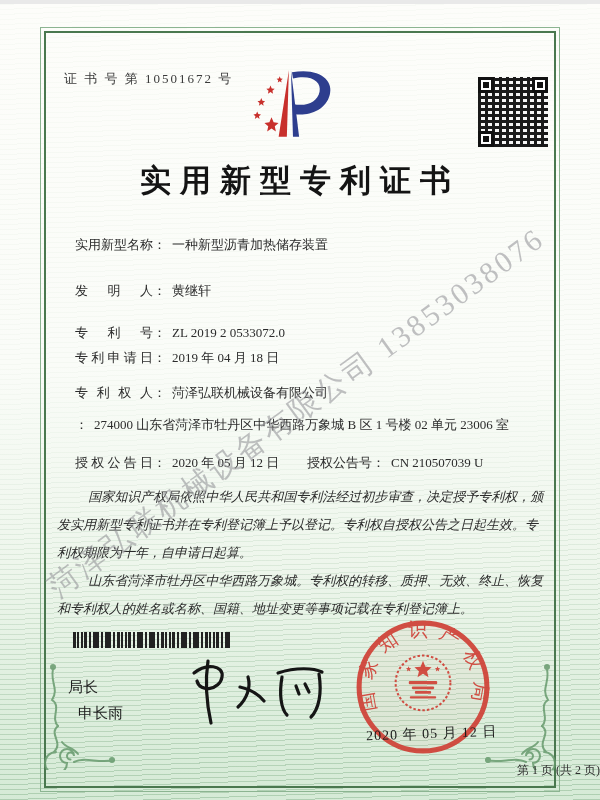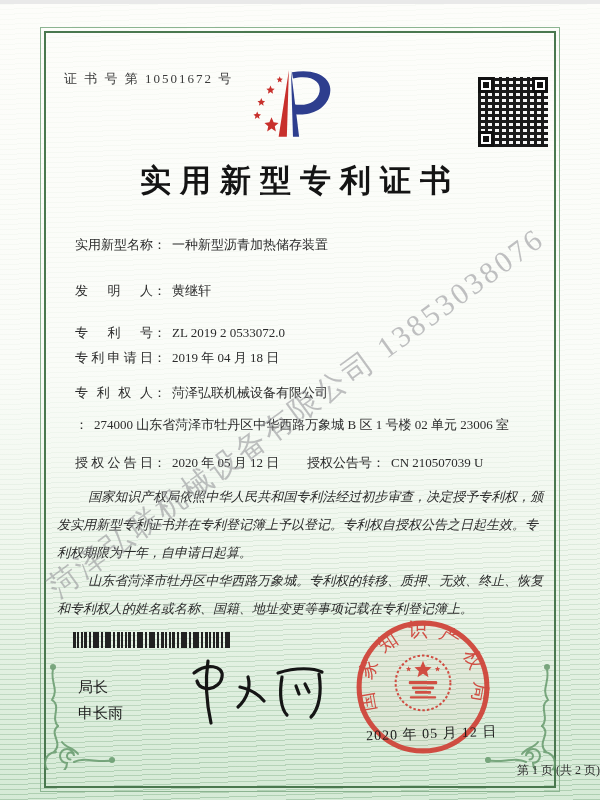--- a/index.html
+++ b/index.html
@@ -26,21 +26,21 @@
   .flabel{display:inline-block;width:78px;text-align:justify;text-align-last:justify;flex:none;}
   .fcolon{flex:none;margin-right:6px;}
   .fvalue{flex:1;}
   .pair2{position:absolute;left:232px;top:0;display:flex;}
   .pair2 .flabel{width:65px;}
   .paras{position:absolute;left:57px;right:54px;top:479px;font-size:13px;line-height:28px;color:#2a2a2a;font-style:italic;}
   .paras p{margin:0;text-indent:2.4em;}
   .barcode{position:absolute;left:73px;top:628px;width:157px;height:16px;background:
       repeating-linear-gradient(90deg,#222 0 2px,rgba(255,255,255,0) 2px 4px),
       repeating-linear-gradient(90deg,#222 0 3px,rgba(255,255,255,0) 3px 11px);}
-  .dtitle{position:absolute;left:78px;top:674px;font-size:15px;color:#1c1c1c;font-family:"Liberation Sans",sans-serif;}
+  .dtitle{position:absolute;left:68px;top:674px;font-size:15px;color:#1c1c1c;font-family:"Liberation Sans",sans-serif;}
   .dname{position:absolute;left:78px;top:700px;font-size:15px;color:#1c1c1c;font-family:"Liberation Sans",sans-serif;}
   .sig{position:absolute;left:178px;top:645px;width:150px;height:88px;}
   .seal{position:absolute;left:352px;top:612px;width:142px;height:142px;}
   .sealdate{position:absolute;left:366px;top:721px;font-size:14px;letter-spacing:1px;color:#1b1b1b;transform:rotate(-2deg);}
   .footer{position:absolute;left:8px;right:0;top:758px;text-align:right;font-size:12px;color:#2f2f2f;}
   .wm{position:absolute;left:52px;top:566px;width:700px;font-size:30px;letter-spacing:3px;color:#8f8f94;
       opacity:0.55;transform:rotate(-36deg);transform-origin:0 50%;pointer-events:none;z-index:6;white-space:nowrap;
       font-family:"Liberation Serif","DejaVu Serif",serif;}
   .orn{position:absolute;width:72px;height:106px;}
   .orn-l{left:44px;top:660px;} .orn-r{left:484px;top:660px;transform:scaleX(-1);}

